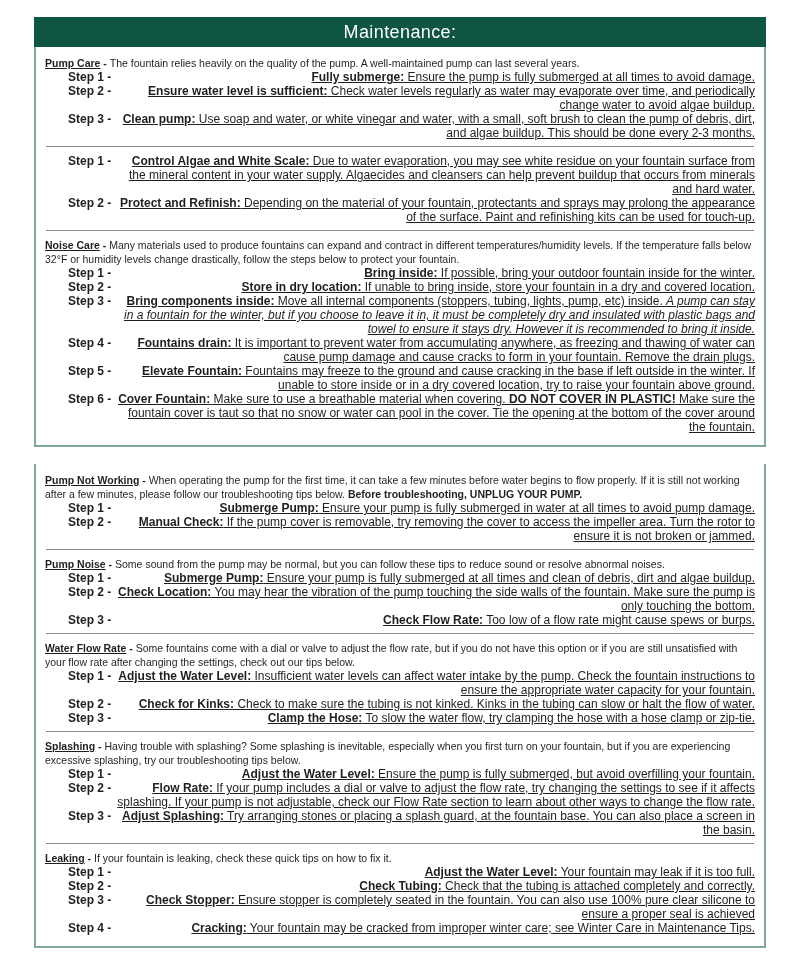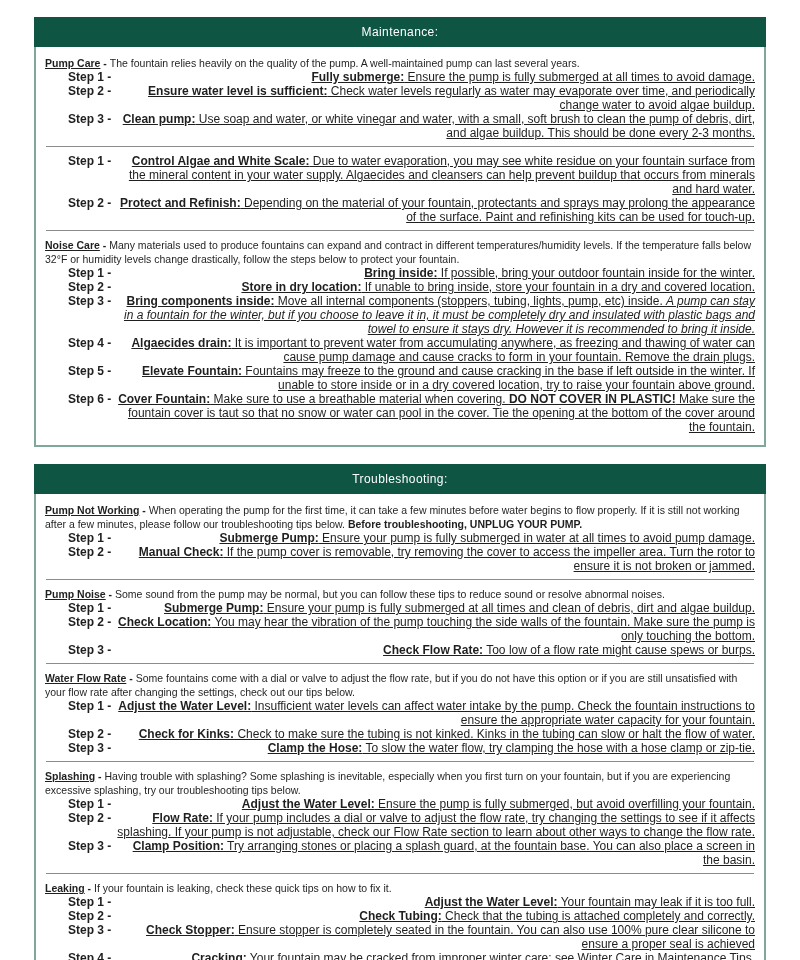--- a/index.html
+++ b/index.html
@@ -15,21 +15,21 @@
     width:800px;height:960px;background:#ffffff;
     font-family:"Liberation Sans",sans-serif;
     color:var(--body-text);
     overflow:hidden;
   }
   .document{padding:17px 34px 0 34px;}
   .section{margin-bottom:17px;}
   .section-header{
     background:var(--header-bg);color:var(--header-text);
     height:30px;display:flex;align-items:center;justify-content:center;
-    font-size:12px;letter-spacing:.4px;
+    font-size:18px;letter-spacing:.4px;
   }
   .section-box{
     border:2px solid var(--box-border);border-top:0;
     padding:9px 9px 11px 9px;
   }
   .intro{margin:0;font-size:10.5px;line-height:14px;}
   .heading{font-weight:bold;text-decoration:underline;text-underline-offset:1px;text-align:center;}
   .dash{font-weight:bold;}
   .steps{margin-left:23px;}
   .step{display:flex;font-size:12px;line-height:14px;text-align:right;}
@@ -89,38 +89,35 @@
             <div class="step">
     <span class="step-label">Step 2 -</span>
     <span class="step-text"><span class="seg seg-b">Store in dry location:</span><span class="seg seg-n"> If unable to bring inside, store your fountain in a dry and covered location.</span></span>
   </div>
             <div class="step">
     <span class="step-label">Step 3 -</span>
     <span class="step-text"><span class="seg seg-b">Bring components inside:</span><span class="seg seg-n"> Move all internal components (stoppers, tubing, lights, pump, etc) inside. </span><span class="seg seg-i">A pump can stay in a fountain for the winter, but if you choose to leave it in, it must be completely dry and insulated with plastic bags and towel to ensure it stays dry. However it is recommended to bring it inside.</span></span>
   </div>
             <div class="step">
     <span class="step-label">Step 4 -</span>
-    <span class="step-text"><span class="seg seg-b">Algaecides drain:</span><span class="seg seg-n"> It is important to prevent water from accumulating anywhere, as freezing and thawing of water can cause pump damage and cause cracks to form in your fountain. Remove the drain plugs.</span></span>
+    <span class="step-text"><span class="seg seg-b">Fountains drain:</span><span class="seg seg-n"> It is important to prevent water from accumulating anywhere, as freezing and thawing of water can cause pump damage and cause cracks to form in your fountain. Remove the drain plugs.</span></span>
   </div>
             <div class="step">
     <span class="step-label">Step 5 -</span>
     <span class="step-text"><span class="seg seg-b">Elevate Fountain:</span><span class="seg seg-n"> Fountains may freeze to the ground and cause cracking in the base if left outside in the winter. If unable to store inside or in a dry covered location, try to raise your fountain above ground.</span></span>
   </div>
             <div class="step">
     <span class="step-label">Step 6 -</span>
     <span class="step-text"><span class="seg seg-b">Cover Fountain:</span><span class="seg seg-n"> Make sure to use a breathable material when covering. </span><span class="seg seg-b">DO NOT COVER IN PLASTIC!</span><span class="seg seg-n"> Make sure the fountain cover is taut so that no snow or water can pool in the cover. Tie the opening at the bottom of the cover around the fountain.</span></span>
   </div>
           </div>
   </div>
       </div>
   </section>
     <section class="section">
-    <div class="section-header">
-      <span class="section-title">Troubleshooting:</span>
-    </div>
     <div class="section-box">
         <div class="group">
     <p class="intro"><span class="heading">Pump Not Working</span><span class="dash"> - </span><span class="intro-text"><span class="seg seg-n">When operating the pump for the first time, it can take a few minutes before water begins to flow properly. If it is still not working after a few minutes, please follow our troubleshooting tips below. </span><span class="seg seg-b">Before troubleshooting, UNPLUG YOUR PUMP.</span></span></p>
     <div class="steps">
             <div class="step">
     <span class="step-label">Step 1 -</span>
     <span class="step-text"><span class="seg seg-b">Submerge Pump:</span><span class="seg seg-n"> Ensure your pump is fully submerged in water at all times to avoid pump damage.</span></span>
   </div>
             <div class="step">
     <span class="step-label">Step 2 -</span>
@@ -171,21 +168,21 @@
             <div class="step">
     <span class="step-label">Step 1 -</span>
     <span class="step-text"><span class="seg seg-b">Adjust the Water Level:</span><span class="seg seg-n"> Ensure the pump is fully submerged, but avoid overfilling your fountain.</span></span>
   </div>
             <div class="step">
     <span class="step-label">Step 2 -</span>
     <span class="step-text"><span class="seg seg-b">Flow Rate:</span><span class="seg seg-n"> If your pump includes a dial or valve to adjust the flow rate, try changing the settings to see if it affects splashing. If your pump is not adjustable, check our Flow Rate section to learn about other ways to change the flow rate.</span></span>
   </div>
             <div class="step">
     <span class="step-label">Step 3 -</span>
-    <span class="step-text"><span class="seg seg-b">Clamp Position:</span><span class="seg seg-n"> Try arranging stones or placing a splash guard, at the fountain base. You can also place a screen in the basin.</span></span>
+    <span class="step-text"><span class="seg seg-b">Adjust Splashing:</span><span class="seg seg-n"> Try arranging stones or placing a splash guard, at the fountain base. You can also place a screen in the basin.</span></span>
   </div>
           </div>
   </div>
         <div class="divider"></div>
         <div class="group">
     <p class="intro"><span class="heading">Leaking</span><span class="dash"> - </span><span class="intro-text"><span class="seg seg-n">If your fountain is leaking, check these quick tips on how to fix it.</span></span></p>
     <div class="steps">
             <div class="step">
     <span class="step-label">Step 1 -</span>
     <span class="step-text"><span class="seg seg-b">Adjust the Water Level:</span><span class="seg seg-n"> Your fountain may leak if it is too full.</span></span>

